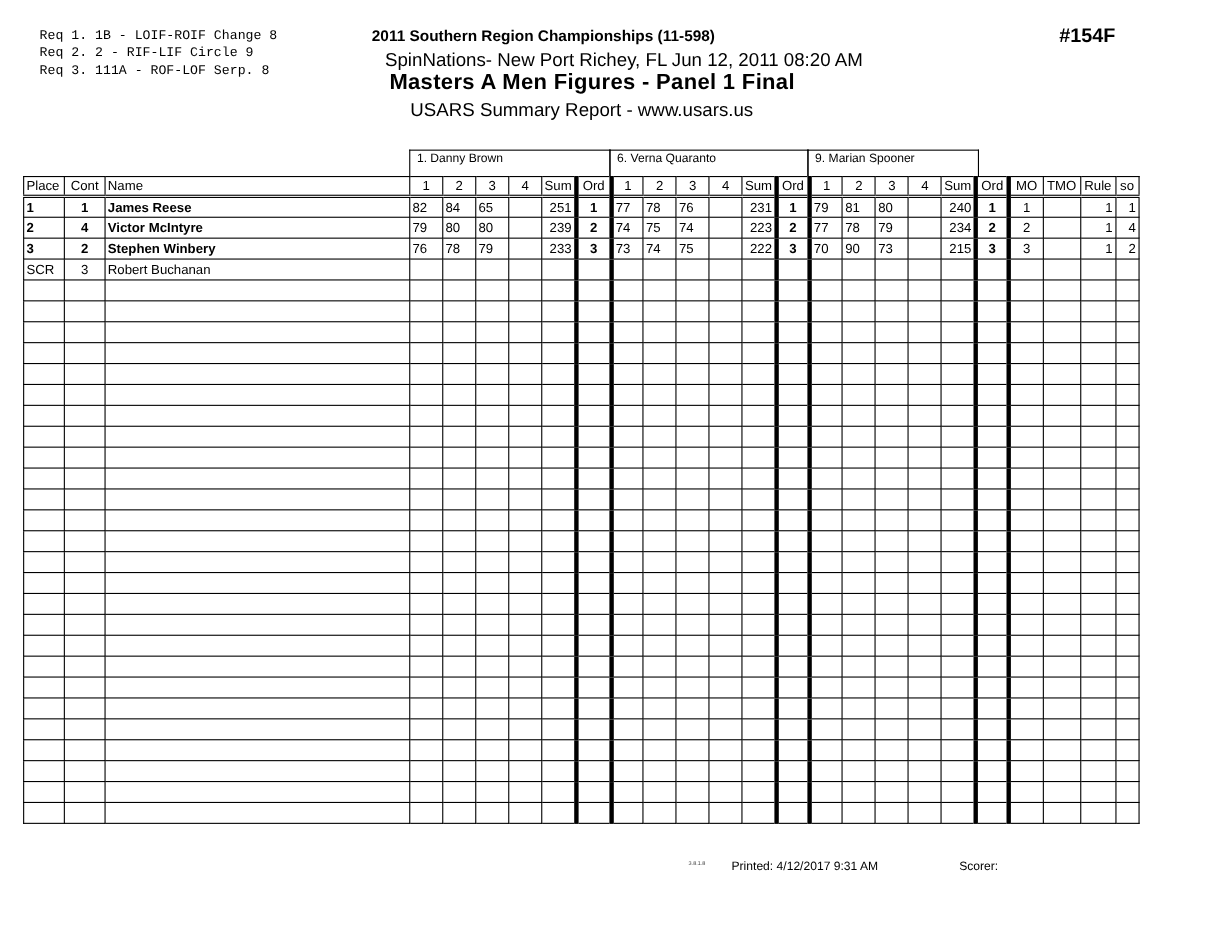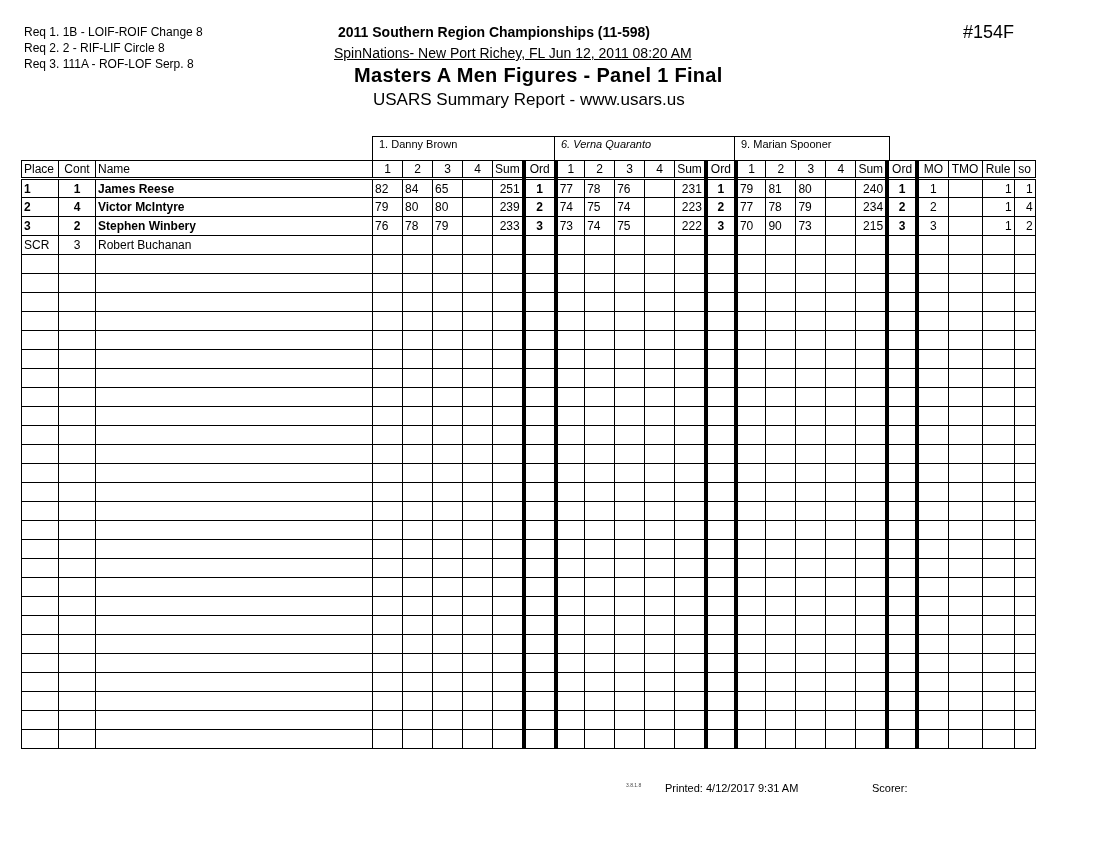--- a/index.html
+++ b/index.html
@@ -1,51 +1,51 @@
 <!DOCTYPE html>
 <html><head>
 <meta charset="utf-8">
 <style>
   html, body { margin:0; padding:0; background:#fff; }
   body { width:1100px; height:850px; position:relative; overflow:hidden; font-family:"Liberation Sans", sans-serif; color:#000; }
   .abs { position:absolute; white-space:nowrap; }
-  .req { left:24px; font-size:12px; line-height:16px; }
-  .report-id { left:963px; top:22px; font-size:18px; font-weight:normal; }
+  .req { left:36px; font-size:12px; line-height:16px;font-family:Liberation Mono, monospace; }
+  .report-id { left:963px; top:22px; font-size:18px; font-weight:bold; }
   .t1 { left:338px; top:24px; font-size:14px; font-weight:bold; }
-  .t2 { left:334px; top:45px; font-size:14px;text-decoration:underline; }
+  .t2 { left:350px; top:45px; font-size:17px; }
   .t3 { left:354px; top:64px; font-size:20px; font-weight:bold; letter-spacing:0.3px; }
   .t4 { left:373px; top:90px; font-size:17px; }
 
   .judge-hdr { position:absolute; top:136px; height:24px; border:1px solid #000; border-bottom:none; box-sizing:border-box; font-size:11px; padding-left:6px; line-height:15px; }
 
   table.grid { position:absolute; left:21px; top:160px; border-collapse:collapse; table-layout:fixed; font-size:12px; }
   table.grid td { border:1px solid #000; height:19px; padding:0 2px; box-sizing:border-box; overflow:hidden; white-space:nowrap; }
   table.grid tr.hdr td { height:18px; font-size:12px; border-bottom:3px double #000; }
   .c { text-align:center; }
   .r { text-align:right; }
   .b { font-weight:bold; }
   .thickL { border-left:4px solid #000 !important; }
   .footer { top:782px; font-size:11px;margin-left:16px; }
   .ver { left:626px; top:782px; font-size:5px; color:#444; }
 </style>
 </head>
 <body>
 
 <div class="abs req" style="top:24px">Req  1.  1B - LOIF-ROIF Change 8</div>
-<div class="abs req" style="top:40px">Req  2.  2 - RIF-LIF Circle 8</div>
+<div class="abs req" style="top:40px">Req  2.  2 - RIF-LIF Circle 9</div>
 <div class="abs req" style="top:56px">Req  3.  111A - ROF-LOF Serp. 8</div>
 
 <div class="abs t1">2011 Southern Region Championships (11-598)</div>
 <div class="abs t2">SpinNations- New Port Richey, FL  Jun 12, 2011   08:20 AM</div>
 <div class="abs t3">Masters A Men Figures - Panel 1 Final</div>
 <div class="abs t4">USARS Summary Report - www.usars.us</div>
 <div class="abs report-id">#154F</div>
 
 <div class="judge-hdr" style="left:372px; width:183px;">1.  Danny Brown</div>
-<div class="judge-hdr" style="left:554px; width:181px;font-style:italic;">6.  Verna Quaranto</div>
+<div class="judge-hdr" style="left:554px; width:181px;">6.  Verna Quaranto</div>
 <div class="judge-hdr" style="left:734px; width:156px;">9.  Marian Spooner</div>
 
 <table class="grid">
   <colgroup>
     <col style="width:37px">
       <col style="width:37px">
       <col style="width:277px">
     <col style="width:30px">
       <col style="width:30px">
       <col style="width:30px">

